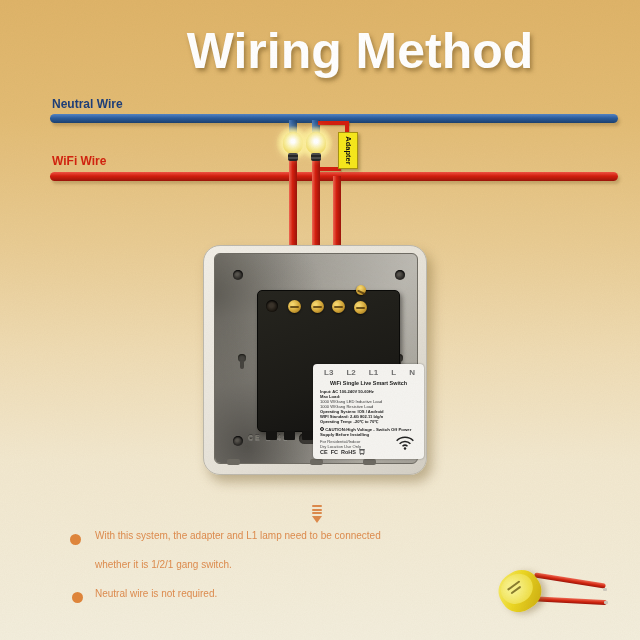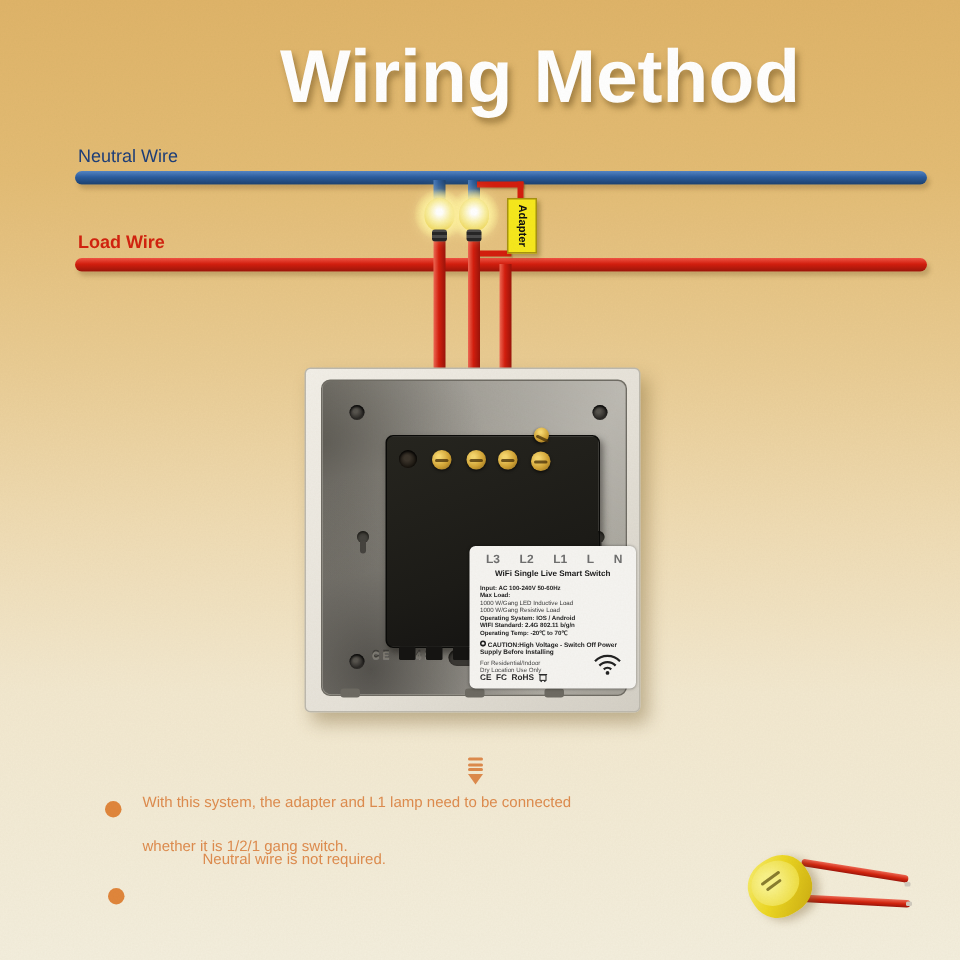--- a/index.html
+++ b/index.html
@@ -13,21 +13,21 @@
 
   
   .title{
     position:absolute;left:0;top:22px;width:100%;text-align:center;
     font-size:50px;font-weight:bold;color:#ffffff;letter-spacing:0px;
     text-shadow:2px 3px 4px rgba(110,80,30,.55);
     margin-left:40px;
   }
 
   
-  .wire-label-n{position:absolute;left:52px;top:97px;font-size:12px;font-weight:normal;color:#1d3e79;}
+  .wire-label-n{position:absolute;left:52px;top:97px;font-size:12px;font-weight:bold;color:#1d3e79;}
   .wire-label-l{position:absolute;left:52px;top:154px;font-size:12px;font-weight:bold;color:#d2230f;}
   .hline{position:absolute;height:9px;border-radius:5px;}
   .blue-line{left:50px;top:114px;width:568px;
     background:linear-gradient(180deg,#5585c5 0%,#2b5d9f 45%,#1c416f 100%);
     box-shadow:2px 3px 3px rgba(120,90,40,.3);}
   .red-line{left:50px;top:172px;width:568px;
     background:linear-gradient(180deg,#f05343 0%,#d41e0e 45%,#9b150a 100%);
     box-shadow:2px 3px 3px rgba(120,90,40,.3);}
   .vblue{position:absolute;width:8px;background:linear-gradient(90deg,#4a7cbd,#2b5d9f 40%,#1c416f);}
   .vred{position:absolute;width:8px;background:linear-gradient(90deg,#ee6a55,#d41e0e 45%,#9a140a);}
@@ -43,21 +43,21 @@
   .bulb .base{position:absolute;left:12px;top:27px;width:10px;height:8px;
     background:repeating-linear-gradient(180deg,#4a4a4a 0 2px,#262626 2px 4px);border-radius:2px;}
 
   
   .adapter{position:absolute;left:338px;top:132px;width:20px;height:37px;
     background:#f6e81c;border:1px solid #a79310;box-shadow:2px 2px 3px rgba(100,80,20,.4);
     display:flex;align-items:center;justify-content:center;}
   .adapter span{display:block;transform:rotate(90deg);font-size:7.5px;font-weight:bold;color:#111;white-space:nowrap;}
 
   
-  .frame{position:absolute;left:203px;top:245px;width:224px;height:230px;border-radius:4px;
+  .frame{position:absolute;left:203px;top:245px;width:224px;height:230px;border-radius:17px;
     background:linear-gradient(135deg,#f2efe8 0%,#e6e2d9 55%,#d4d0c6 100%);
     border:1px solid #bdb9ae;box-shadow:5px 7px 12px rgba(115,90,40,.4);}
   .plate{position:absolute;left:10px;top:7px;width:204px;height:211px;border-radius:6px;
     background:linear-gradient(115deg,#7b786f 0%,#98958d 30%,#b2afa7 68%,#a3a098 100%);
     border:1px solid #6f6c64;}
   .plate-shadow{position:absolute;left:0;top:0;width:100%;height:100%;border-radius:6px;pointer-events:none;
     background:
       radial-gradient(ellipse at 16% 92%, rgba(35,33,30,.6), rgba(35,33,30,0) 48%),
       radial-gradient(ellipse at 0% 20%, rgba(35,33,30,.35), rgba(35,33,30,0) 38%),
       linear-gradient(205deg, rgba(255,255,255,.16), rgba(255,255,255,0) 40%);}
@@ -127,21 +127,21 @@
 </style>
 </head>
 <body>
 
 <div id="canvas">
 
   <div class="title">Wiring Method</div>
 
   <div class="wire-label-n">Neutral Wire</div>
   <div class="hline blue-line"></div>
-  <div class="wire-label-l">Load Wire</div>
+  <div class="wire-label-l">WiFi Wire</div>
   <div class="hline red-line"></div>
 
   <div class="vblue" style="left:289px;top:120px;height:14px;"></div>
   <div class="vblue" style="left:312px;top:120px;height:14px;"></div>
 
   <div class="hookred" style="left:318px;top:121px;width:31px;height:4px;"></div>
   <div class="hookred" style="left:345px;top:121px;width:4px;height:13px;"></div>
   <div class="hookred" style="left:316px;top:167px;width:25px;height:4px;"></div>
 
   <div class="vred" style="left:289px;top:157px;height:151px;"></div>
@@ -247,21 +247,21 @@
     <div class="dash"></div>
       <div class="dash"></div>
       <div class="dash"></div>
     <div class="head"></div>
   </div>
 
   <div class="bullet-dot" style="left:70px;top:534px;"></div>
   <div class="bullet-text" style="top:530px;">With this system, the adapter and L1 lamp need to be connected</div>
   <div class="bullet-text" style="top:559px;">whether it is 1/2/1 gang switch.</div>
   <div class="bullet-dot" style="left:72px;top:592px;"></div>
-  <div class="bullet-text" style="top:568px;margin-left:40px;">Neutral wire is not required.</div>
+  <div class="bullet-text" style="top:588px;">Neutral wire is not required.</div>
 
   <div class="cap-wire" style="left:534px;top:578px;width:72px;transform:rotate(9deg);"></div>
   <div class="cap-tip" style="left:603px;top:588px;"></div>
   <div class="cap-wire" style="left:526px;top:598px;width:81px;transform:rotate(3deg);"></div>
   <div class="cap-tip" style="left:604px;top:601px;"></div>
   <div class="cap-body">
     <div class="cap-face">
       <i style="left:8px;top:9px;width:15px;transform:rotate(-4deg);"></i>
       <i style="left:9px;top:14px;width:12px;transform:rotate(-4deg);"></i>
     </div>

